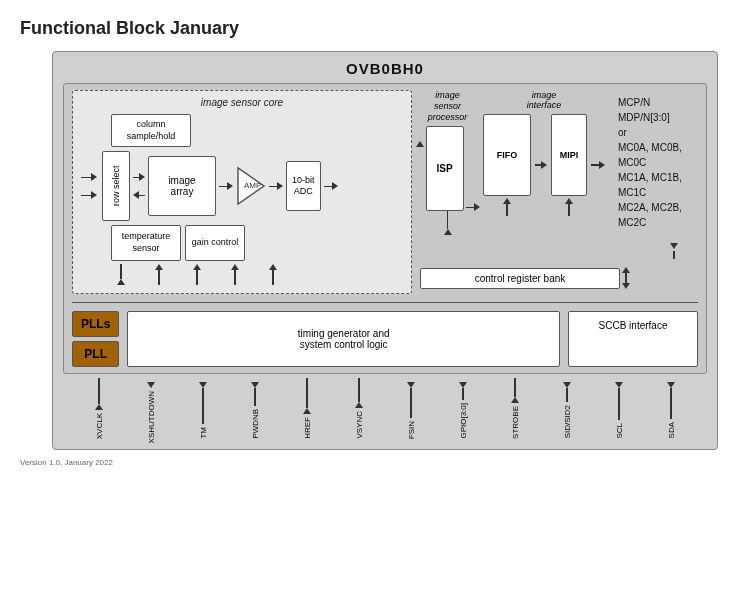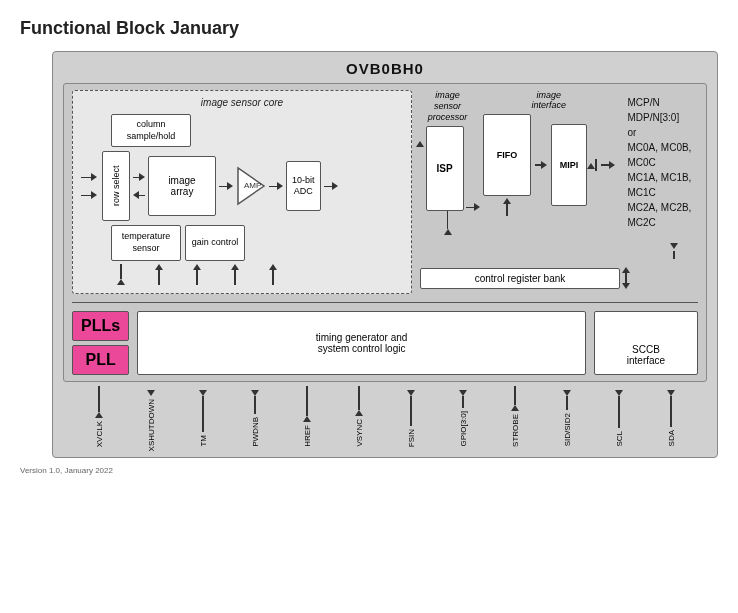--- a/index.html
+++ b/index.html
@@ -148,24 +148,24 @@
       align-items: stretch;
     }
     .plls-group {
       display: flex;
       flex-direction: column;
       gap: 4px;
       flex: 0 0 auto;
     }
     .small-block {
       border: 1.5px solid #555;
-      background: #ec4899;
+      background: #a16207;
       border-radius: 2px;
       padding: 5px 8px;
-      font-size: 16px;
+      font-size: 12px;
       text-align: center;
       font-weight: bold;
     }
     .timing-box {
       border: 1.5px solid #555;
       background: #fff;
       border-radius: 2px;
       padding: 8px 10px;
       font-size: 10px;
       text-align: center;
@@ -175,23 +175,23 @@
       justify-content: center;
     }
     .sccb-box {
       border: 1.5px solid #555;
       background: #fff;
       border-radius: 2px;
       padding: 8px 26px;
       font-size: 10px;
       text-align: center;
       flex: 0 0 auto;
-      width: 104px;
-      display: flex;
-      align-items: flex-end;
+      width: 130px;
+      display: flex;
+      align-items: flex-start;
       justify-content: center;
     }
     .version-text {
       font-size: 8px;
       color: #666;
       margin-top: 8px;
     }
 
     
     .h-line {
@@ -432,21 +432,21 @@
                 <div class="tall-block" style="width:48px; height:82px; font-size:9px;">FIFO</div>
                 <div class="arrowhead-u" style="margin-top:2px;"></div>
                 <div style="width:1.5px; height:12px; background:#333;"></div>
               </div>
 
               <div class="h-arrow-right">
                   <div class="h-line-seg" style="width:6px;"></div>
                   <div class="arrowhead-r"></div>
                 </div>
 
-              <div style="display:flex; flex-direction:row; align-items:center;">
+              <div style="display:flex; flex-direction:column; align-items:center;">
                 <div class="tall-block" style="width:36px; height:82px; font-size:9px;">MIPI</div>
                 <div class="arrowhead-u" style="margin-top:2px;"></div>
                 <div style="width:1.5px; height:12px; background:#333;"></div>
               </div>
 
               <div class="h-arrow-right">
                   <div class="h-line-seg" style="width:8px;"></div>
                   <div class="arrowhead-r"></div>
                 </div>
             </div>

